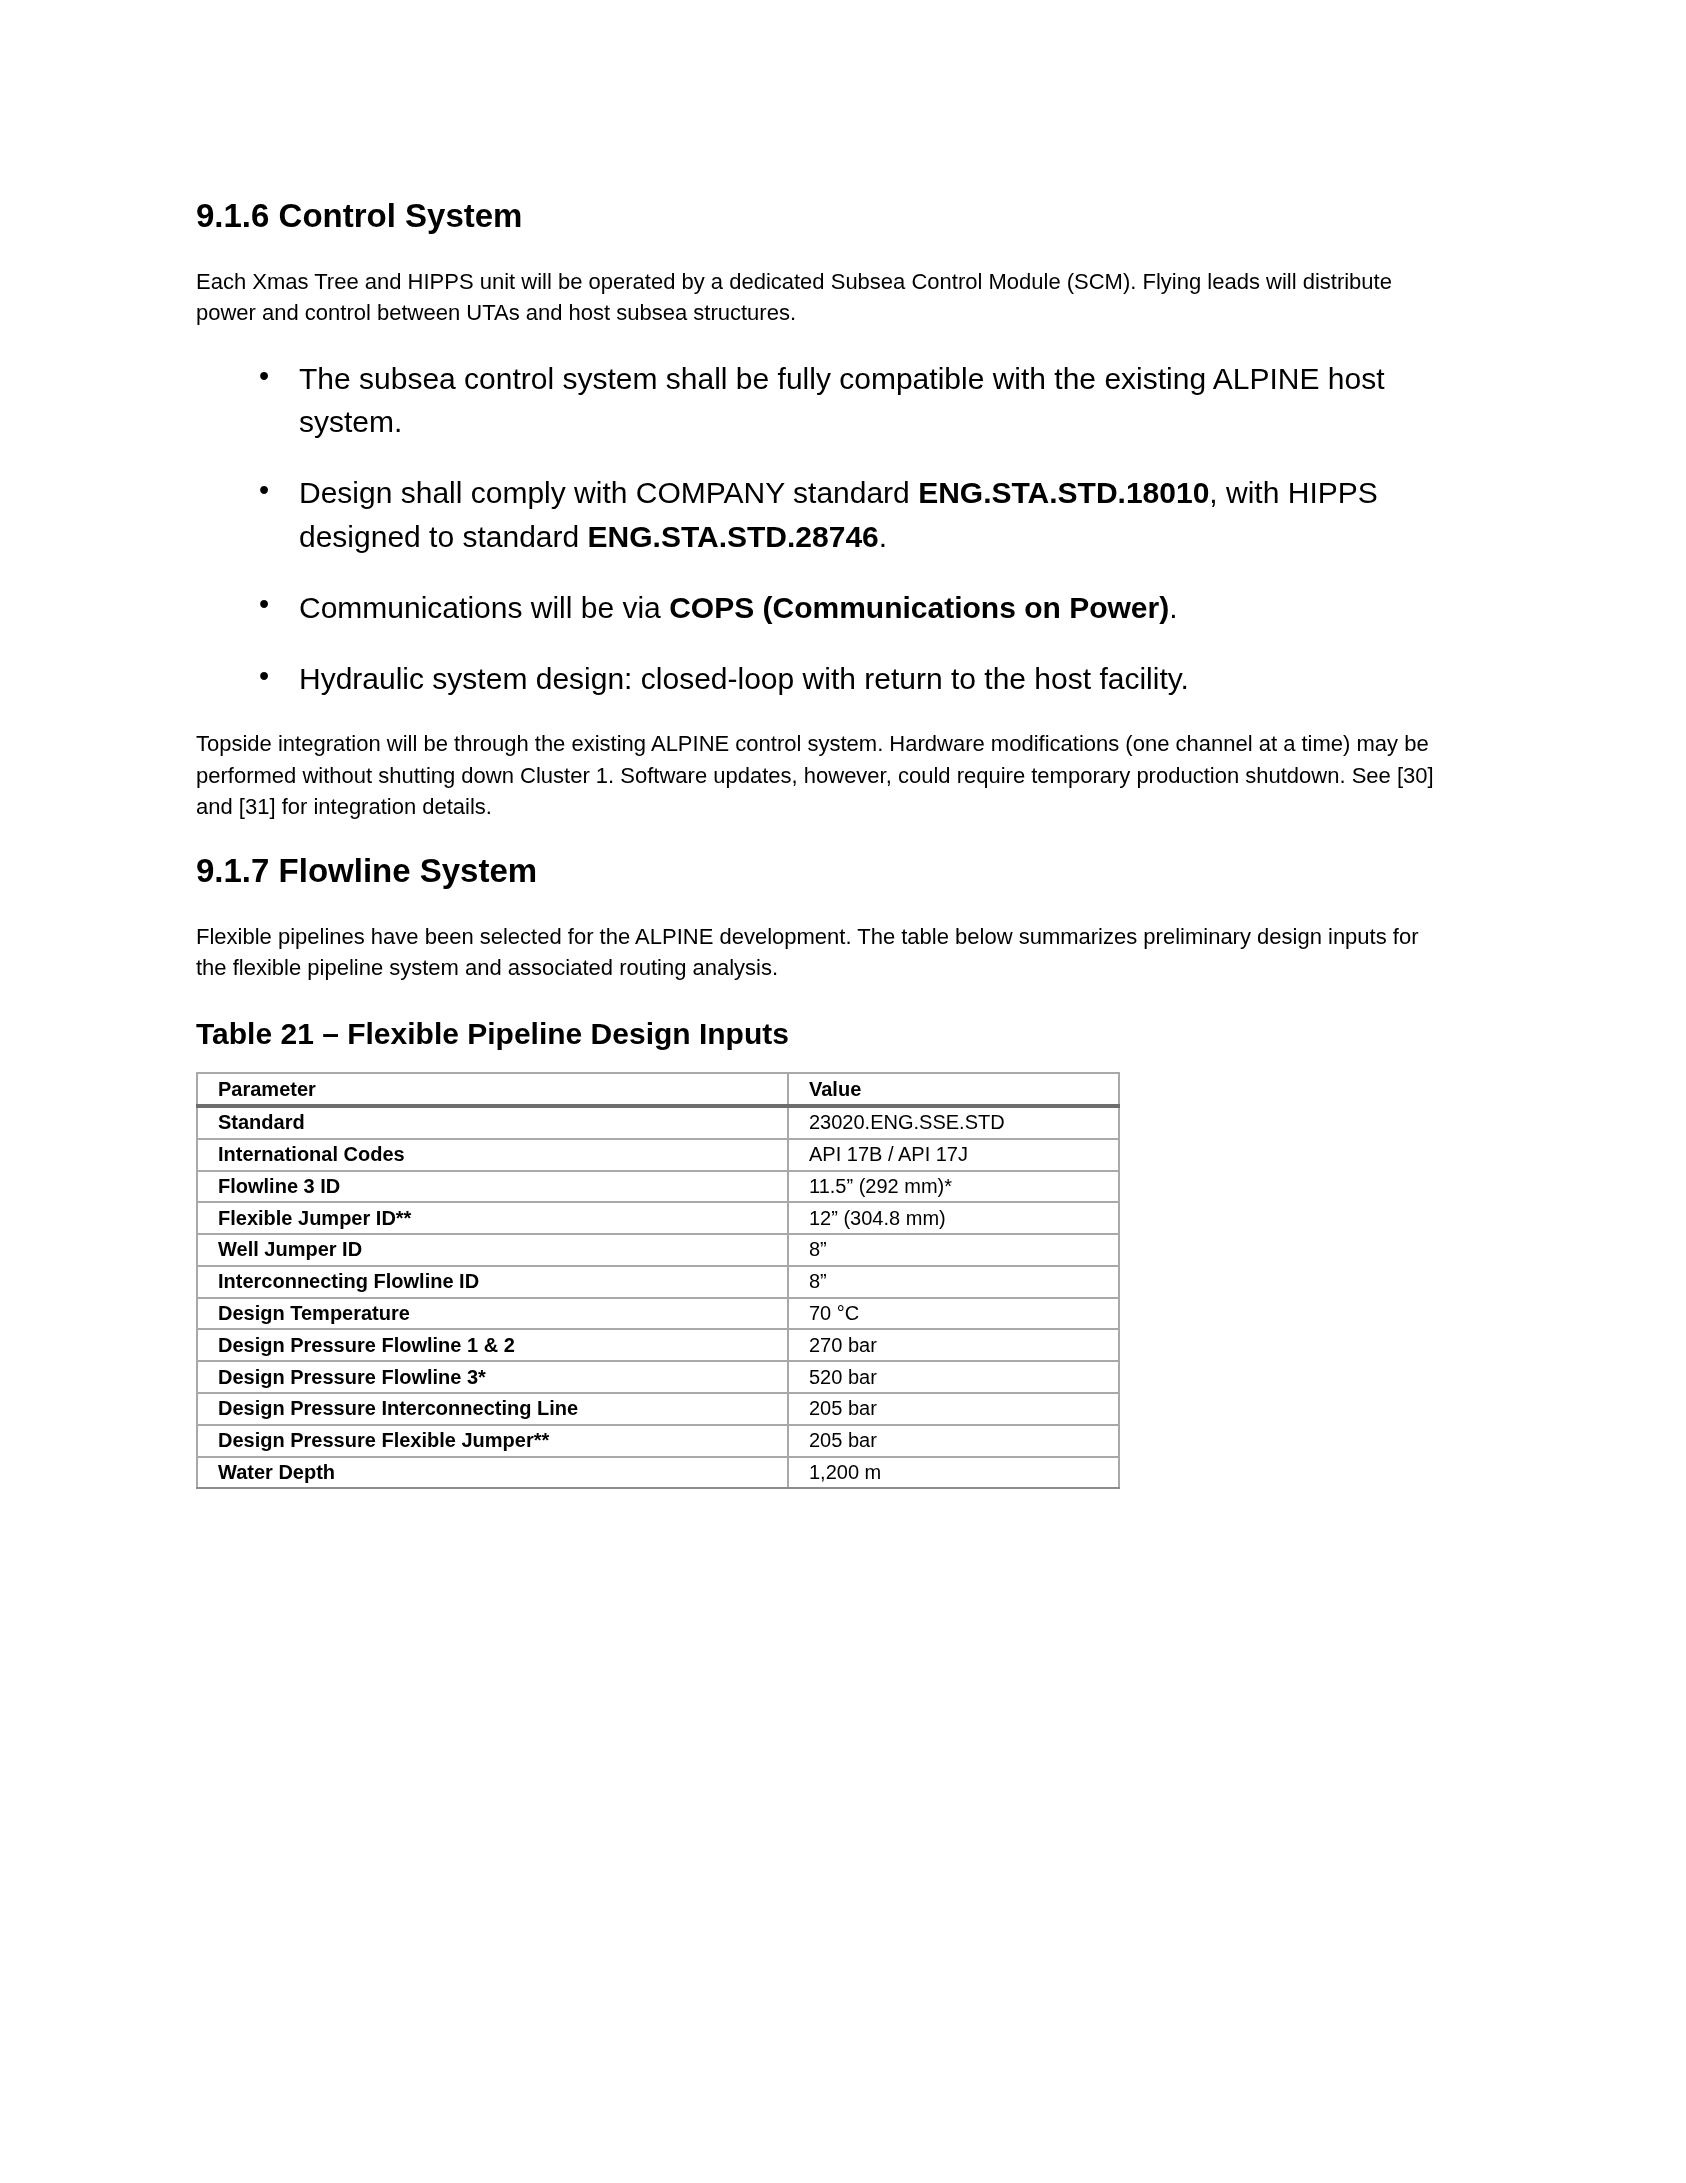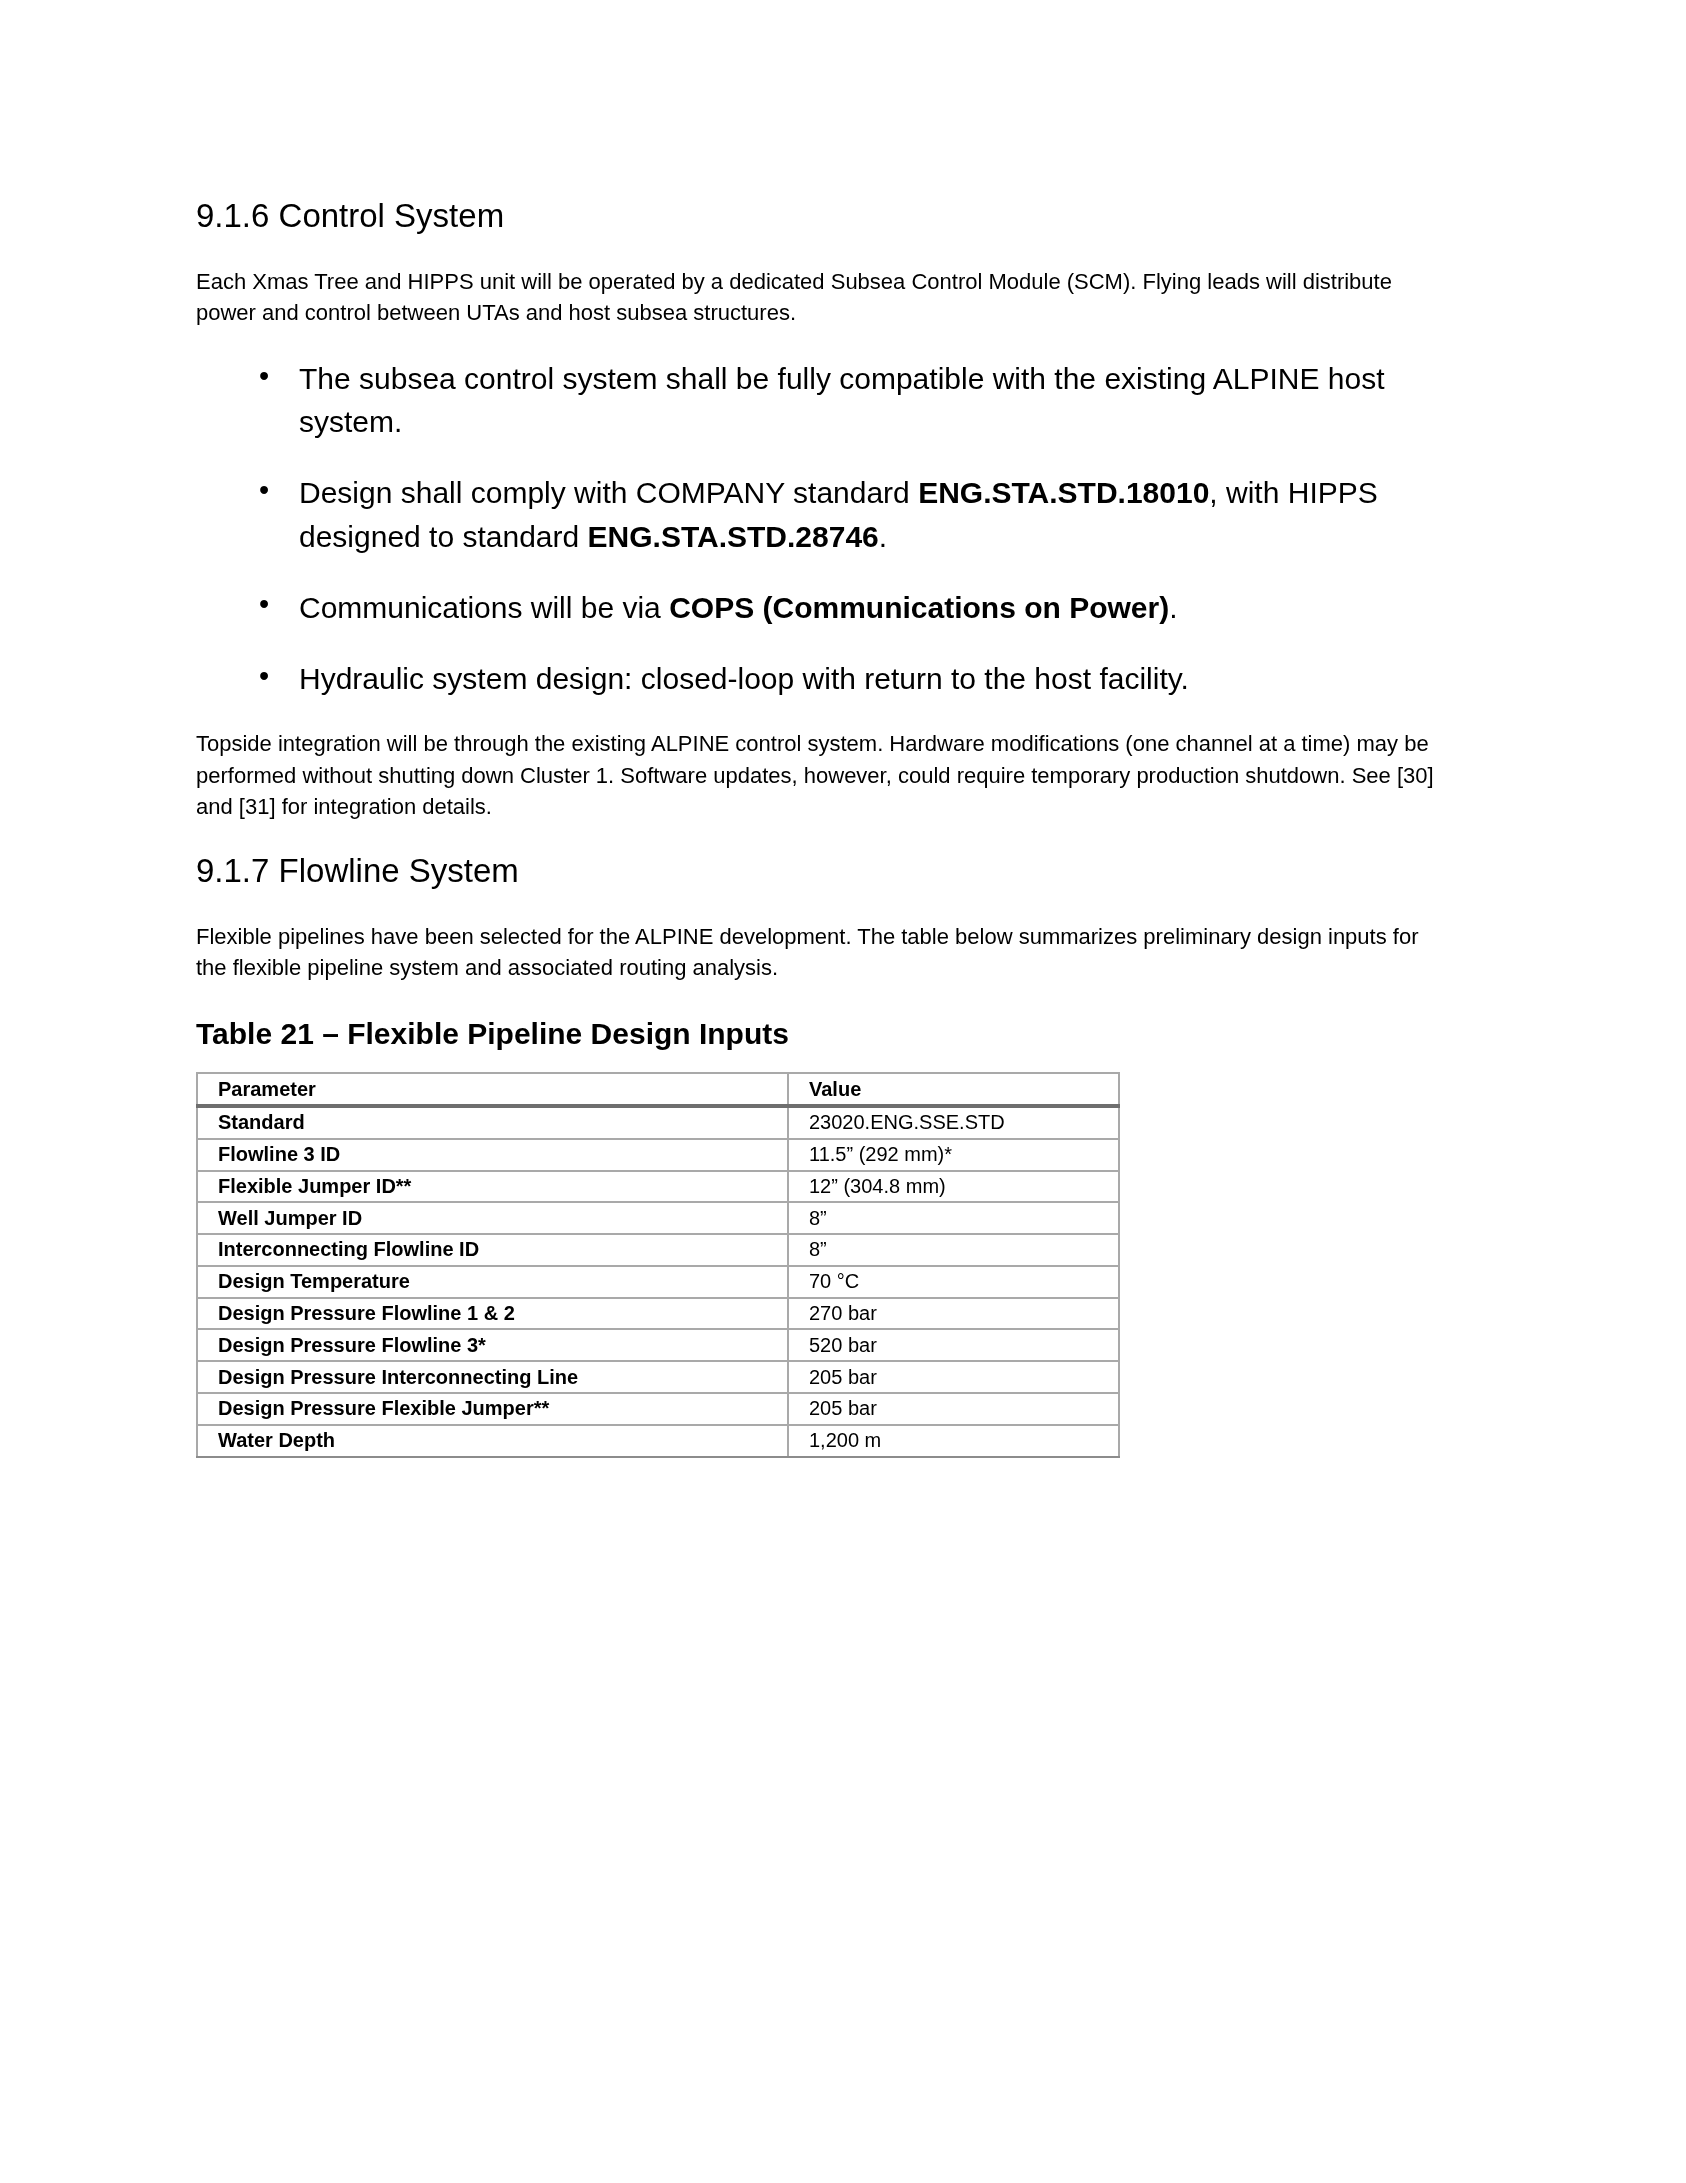--- a/index.html
+++ b/index.html
@@ -19,21 +19,21 @@
     color:var(--text);
     position:relative;
   }
   .page{
     width:100%;
     height:100%;
     padding:196px 233px 0 196px;
   }
   .section-heading{
     font-size:33px;
-    font-weight:normal;
+    font-weight:bold;
     line-height:1.2;
     margin:0 0 30px 0;
   }
   .section-heading.second{
     margin-top:8px;
   }
   p.body-para{
     font-size:22px;
     line-height:1.44;
     margin:0 0 28px 0;
@@ -134,20 +134,24 @@
         <th>Parameter</th>
         <th>Value</th>
       </tr>
     </thead>
     <tbody id="design-table-body">
         <tr>
           <td class="param-cell">Standard</td>
           <td class="value-cell">23020.ENG.SSE.STD</td>
         </tr>
         <tr>
+          <td class="param-cell">International Codes</td>
+          <td class="value-cell">API 17B / API 17J</td>
+        </tr>
+        <tr>
           <td class="param-cell">Flowline 3 ID</td>
           <td class="value-cell">11.5” (292 mm)*</td>
         </tr>
         <tr>
           <td class="param-cell">Flexible Jumper ID**</td>
           <td class="value-cell">12” (304.8 mm)</td>
         </tr>
         <tr>
           <td class="param-cell">Well Jumper ID</td>
           <td class="value-cell">8”</td>

